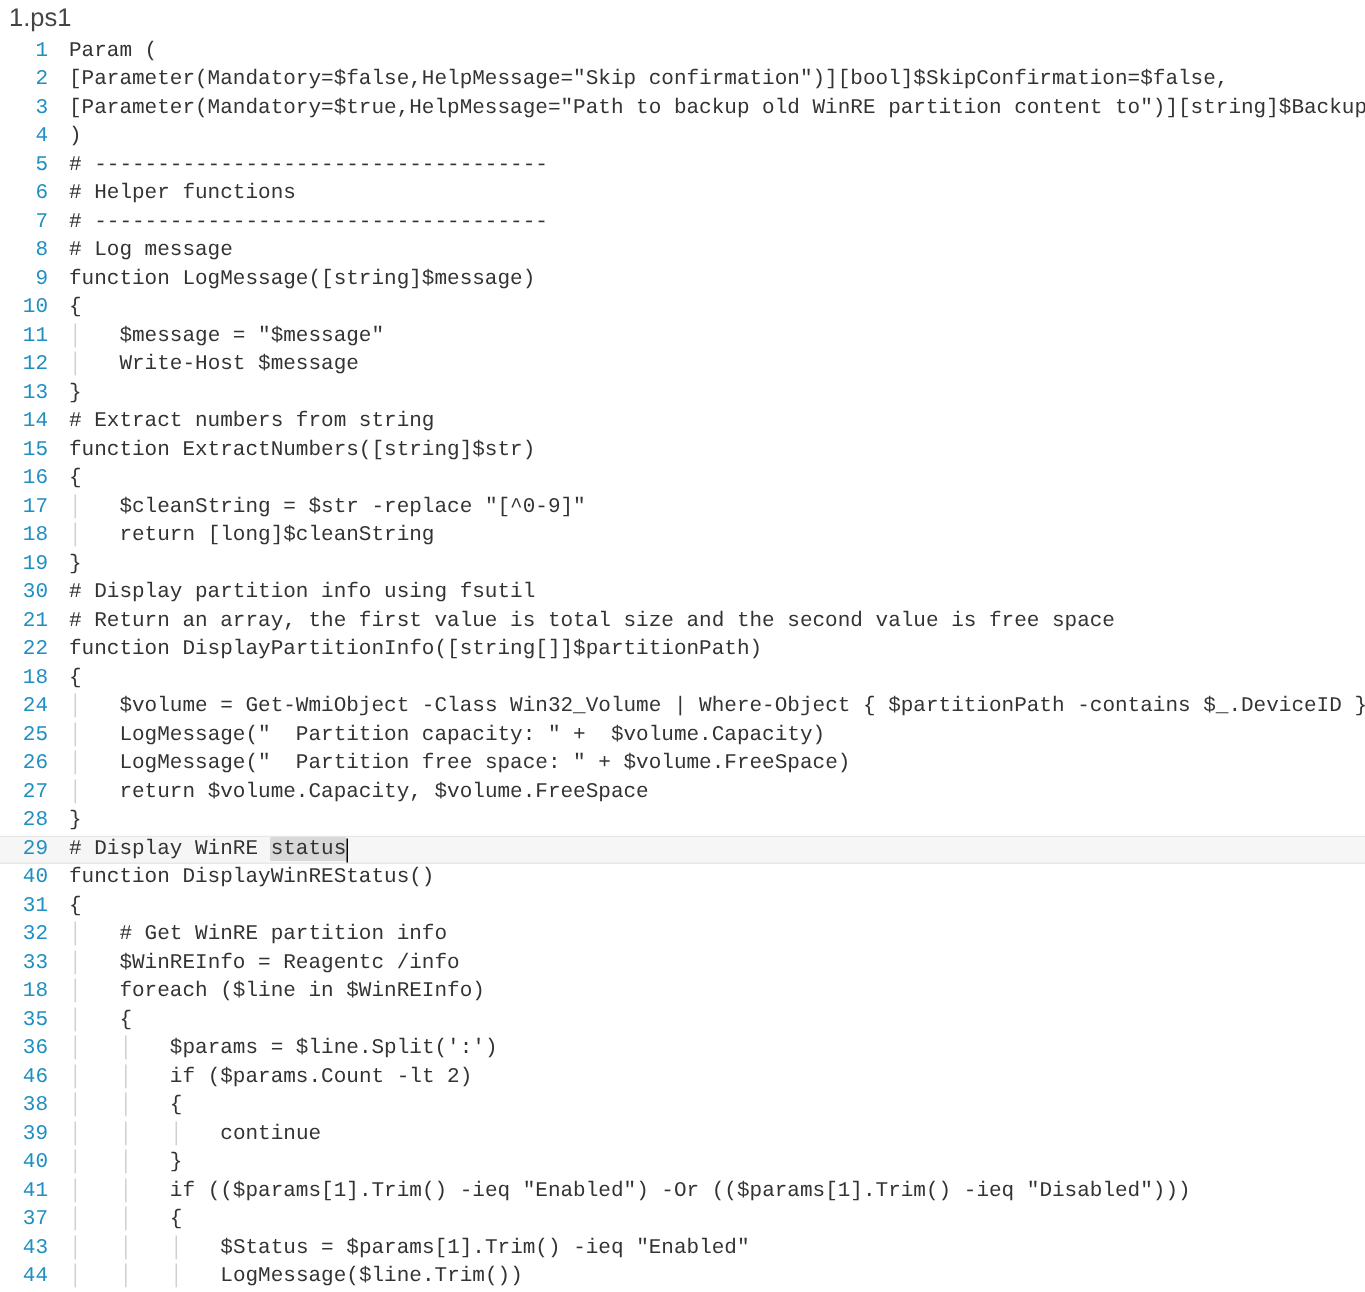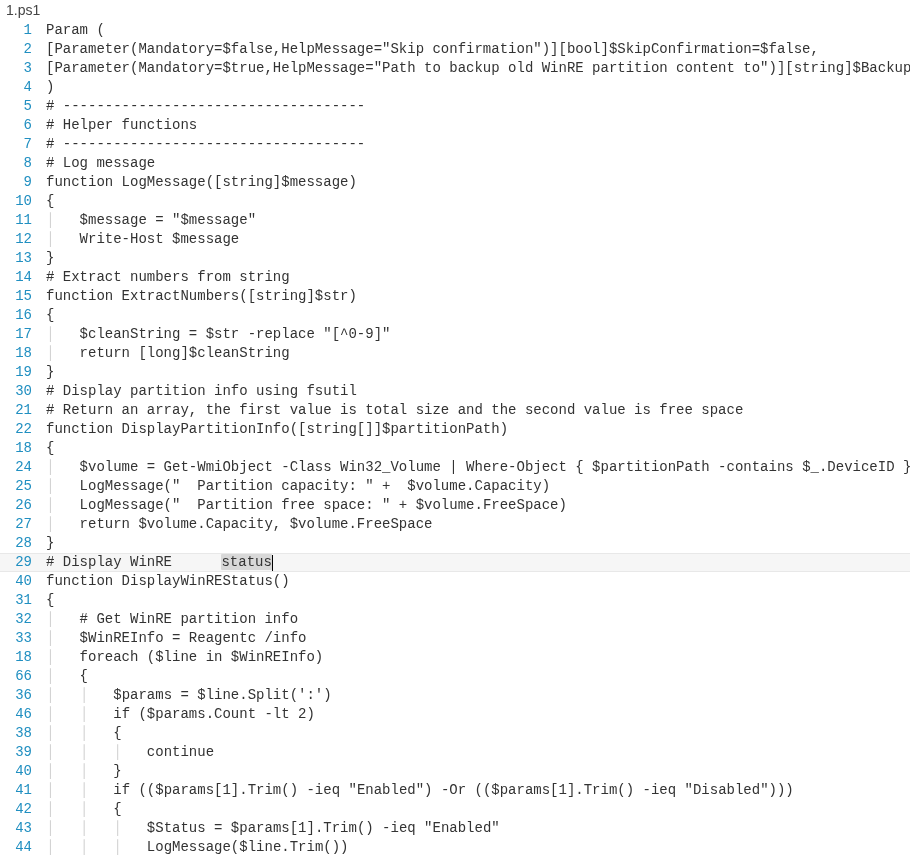--- a/index.html
+++ b/index.html
@@ -21,21 +21,21 @@
       background: var(--bg);
       font-family: Consolas, "Courier New", monospace;
       font-size: 14px;
       color: var(--codecolor);
       overflow: hidden;
       height: 861px;
       width: 910px;
     }
     .tab-title {
       font-family: Segoe UI, Tahoma, sans-serif;
-      font-size: 14px;
+      font-size: 17px;
       color: var(--tab-title);
       padding: 2px 6px 3px;
       user-select: none;
     }
     .editor {
       display: flex;
       flex-direction: row;
       height: calc(100% - 20px);
     }
     .codearea {
@@ -61,21 +61,20 @@
       color: var(--codecolor);
       letter-spacing: 0;
     }
     .line.current {
       background: var(--currentline-bg);
       box-shadow: inset 0 1px 0 var(--currentline-border), inset 0 -1px 0 var(--currentline-border);
     }
     .selword {
       background: var(--selection-bg);
       border-radius: 1px;
-      margin-left: 41px;
     }
     .caret {
       display: inline-block;
       width: 0;
       height: 16px;
       border-left: 1px solid #000;
       vertical-align: text-top;
       transform: translateY(1px);
     }
     .ig { color: var(--guide); }
@@ -114,24 +113,24 @@
       <div class="line"><span class="num">25</span><span class="txt"><span class="ig">│</span>   LogMessage("  Partition capacity: " +  $volume.Capacity)</span></div>
       <div class="line"><span class="num">26</span><span class="txt"><span class="ig">│</span>   LogMessage("  Partition free space: " + $volume.FreeSpace)</span></div>
       <div class="line"><span class="num">27</span><span class="txt"><span class="ig">│</span>   return $volume.Capacity, $volume.FreeSpace</span></div>
       <div class="line"><span class="num">28</span><span class="txt">}</span></div>
       <div class="line current"><span class="num">29</span><span class="txt"># Display WinRE <span class="selword">status</span><span class="caret"></span></span></div>
       <div class="line"><span class="num">40</span><span class="txt">function DisplayWinREStatus()</span></div>
       <div class="line"><span class="num">31</span><span class="txt">{</span></div>
       <div class="line"><span class="num">32</span><span class="txt"><span class="ig">│</span>   # Get WinRE partition info</span></div>
       <div class="line"><span class="num">33</span><span class="txt"><span class="ig">│</span>   $WinREInfo = Reagentc /info</span></div>
       <div class="line"><span class="num">18</span><span class="txt"><span class="ig">│</span>   foreach ($line in $WinREInfo)</span></div>
-      <div class="line"><span class="num">66</span><span class="txt"><span class="ig">│</span>   {</span></div>
+      <div class="line"><span class="num">35</span><span class="txt"><span class="ig">│</span>   {</span></div>
       <div class="line"><span class="num">36</span><span class="txt"><span class="ig">│</span>   <span class="ig">│</span>   $params = $line.Split(':')</span></div>
       <div class="line"><span class="num">46</span><span class="txt"><span class="ig">│</span>   <span class="ig">│</span>   if ($params.Count -lt 2)</span></div>
       <div class="line"><span class="num">38</span><span class="txt"><span class="ig">│</span>   <span class="ig">│</span>   {</span></div>
       <div class="line"><span class="num">39</span><span class="txt"><span class="ig">│</span>   <span class="ig">│</span>   <span class="ig">│</span>   continue</span></div>
       <div class="line"><span class="num">40</span><span class="txt"><span class="ig">│</span>   <span class="ig">│</span>   }</span></div>
       <div class="line"><span class="num">41</span><span class="txt"><span class="ig">│</span>   <span class="ig">│</span>   if (($params[1].Trim() -ieq "Enabled") -Or (($params[1].Trim() -ieq "Disabled")))</span></div>
-      <div class="line"><span class="num">42</span><span class="txt"><span class="ig">│</span>   <span class="ig">│</span>   {</span></div>
+      <div class="line"><span class="num">37</span><span class="txt"><span class="ig">│</span>   <span class="ig">│</span>   {</span></div>
       <div class="line"><span class="num">43</span><span class="txt"><span class="ig">│</span>   <span class="ig">│</span>   <span class="ig">│</span>   $Status = $params[1].Trim() -ieq "Enabled"</span></div>
       <div class="line"><span class="num">44</span><span class="txt"><span class="ig">│</span>   <span class="ig">│</span>   <span class="ig">│</span>   LogMessage($line.Trim())</span></div>
     </div>
 </div>
 
 </body></html>

